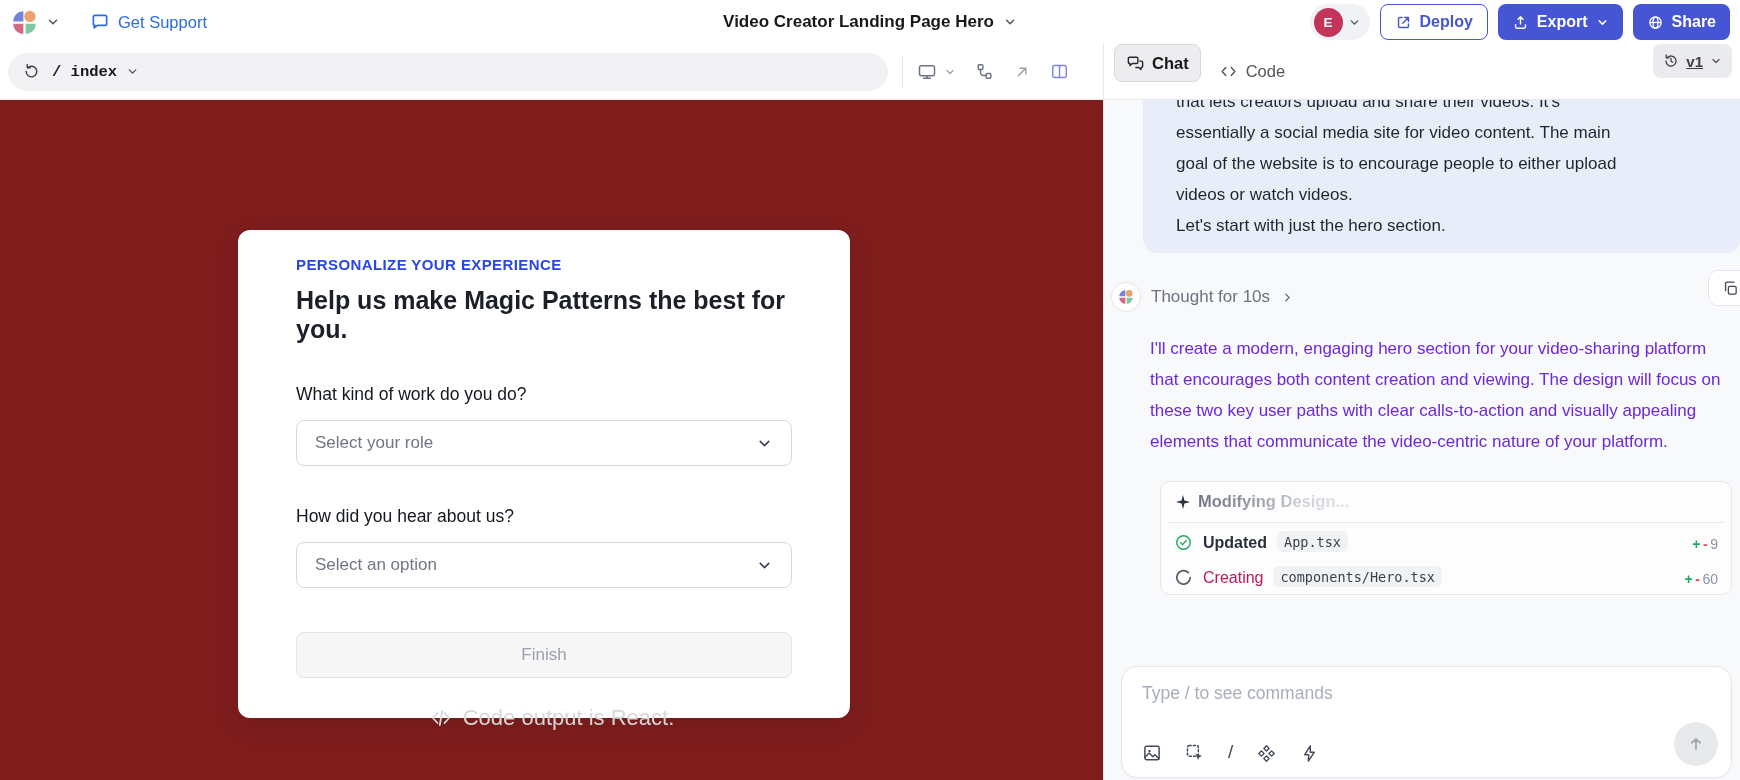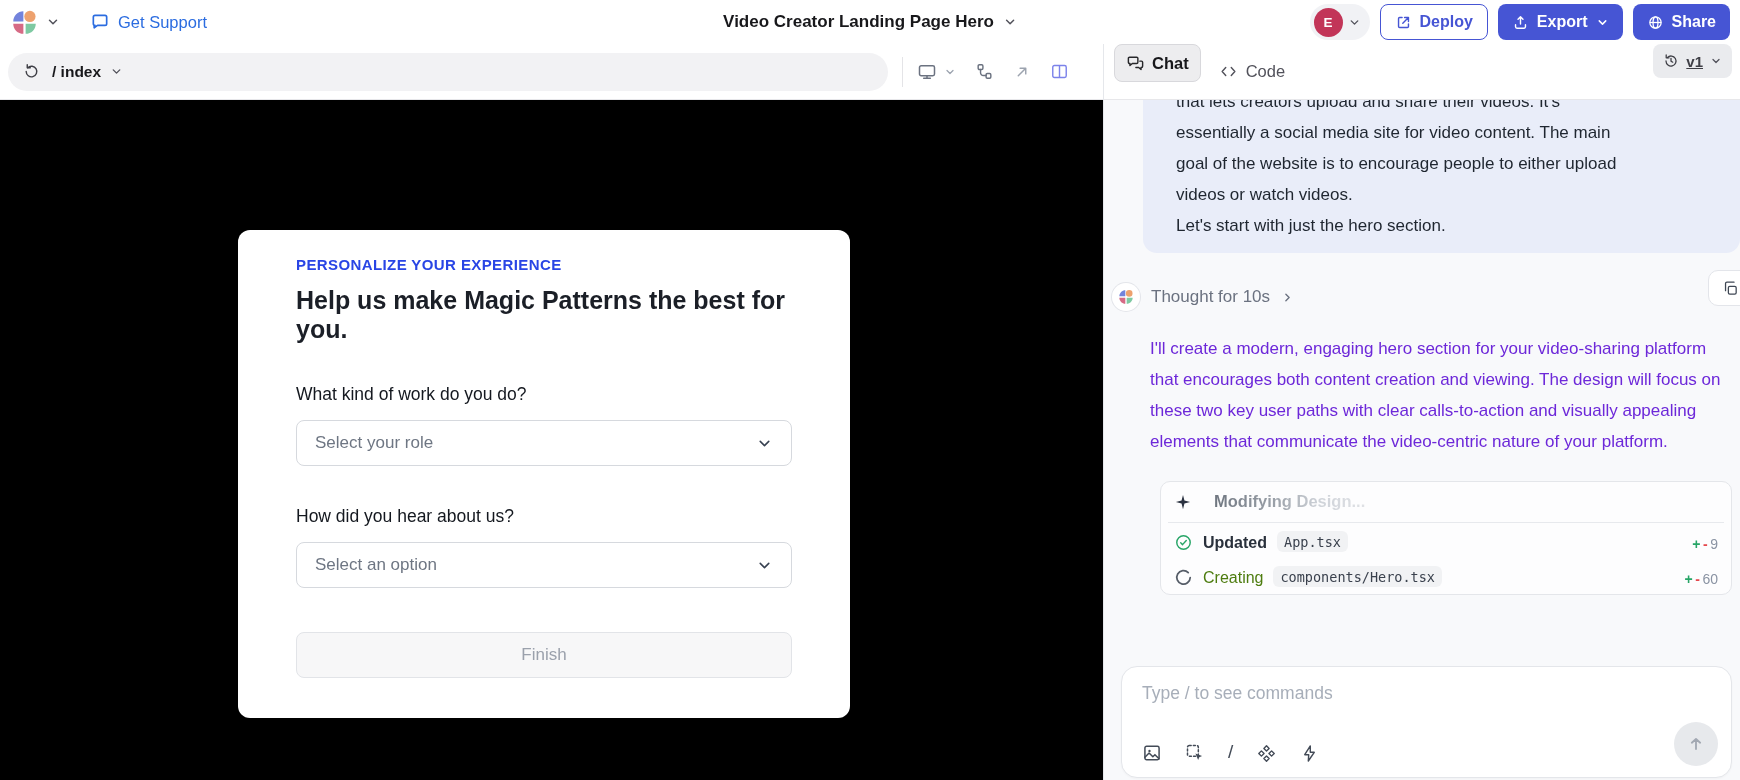--- a/index.html
+++ b/index.html
@@ -18,36 +18,36 @@
   .btn { height:36px; border-radius:8px; display:flex; align-items:center; gap:8px; padding:0 14px; font-size:16px; font-weight:600; cursor:pointer; border:none; font-family:inherit; }
   .btn-outline { background:#fff; border:1.5px solid #4655d4; color:#4655d4; }
   .btn-solid { background:#4655d4; color:#fff; }
 
   
   .main { display:flex; height:736px; }
   .left-col { width:1103px; display:flex; flex-direction:column; }
   .right-col { flex:1; display:flex; flex-direction:column; border-left:1px solid #e5e7eb; min-width:0; }
 
   
-  .toolbar { height:56px; display:flex; align-items:center; padding:0 8px; gap:14px; border-bottom:1px solid #e7e7ea; background:#fff; }
+  .toolbar { height:56px; display:flex; align-items:center; padding:0 8px; gap:14px; border-bottom:1px solid #e7e7ea; background:#fff;font-family:Liberation Mono, monospace; }
   .addressbar { width:880px; height:38px; background:#f2f2f4; border-radius:20px; display:flex; align-items:center; gap:12px; padding:0 15px; }
   .addr-path { font-size:15.5px; font-weight:700; color:#18181b; cursor:pointer; display:flex; align-items:center; gap:9px; }
   .v-divider { width:1px; height:30px; background:#e4e4e7; }
   .tool-icons { display:flex; align-items:center; gap:19px; color:#52525b; }
   .tool-icons .ic { display:flex; align-items:center; cursor:pointer; }
   .dev-group { display:flex; align-items:center; gap:7px; }
 
   
   .chat-header { height:56px; display:flex; padding:0 8px 0 10px; border-bottom:1px solid #e7e7ea; background:#fff; }
   .tab-chat { height:38px; background:#ededef; border:1px solid #d8d8dc; border-radius:8px; display:flex; align-items:center; gap:7px; padding:0 11px; font-size:16.5px; font-weight:700; color:#18181b; cursor:pointer; }
   .tab-code { display:flex; align-items:center; gap:8px; margin-left:18px; font-size:16.5px; color:#52525b; cursor:pointer; }
   .version-pill { margin-left:auto; height:34px; background:#eaebee; border-radius:8px; display:flex; align-items:center; gap:7px; padding:0 10px; font-size:15px; font-weight:600; color:#3f3f46; cursor:pointer;text-decoration:underline; }
 
   
-  .preview { flex:1; background:#000000; position:relative; overflow:hidden; }
+  .preview { flex:1; background:#7f1d1d; position:relative; overflow:hidden; }
   .modal-card { position:absolute; left:238px; top:130px; width:612px; background:#fff; border-radius:12px;
     box-shadow:0 8px 28px rgba(0,0,0,.09), 0 0 0 1px rgba(0,0,0,.025); padding:26px 58px 40px; }
   .eyebrow { color:#2945e5; font-size:15px; font-weight:700; letter-spacing:.4px; }
   .modal-h { margin-top:13px; font-size:25px; color:#1b1f27; font-weight:700; }
   .q-label { margin-top:40px; font-size:17.5px; color:#14181f; }
   .select { margin-top:15px; height:46px; border:1px solid #d6d9de; border-radius:8px; background:#fff;
     display:flex; align-items:center; justify-content:space-between; padding:0 18px; font-size:17px; color:#6e7683; cursor:pointer; }
   .finish-btn { margin-top:44px; width:100%; height:46px; border-radius:8px; background:#f7f7f8; border:1px solid #e2e4e8;
     font-size:17px; color:#9ba1ac; font-weight:500; font-family:inherit; cursor:pointer; }
   .watermark { position:absolute; left:0; right:0; top:605px; display:flex; align-items:center; justify-content:center; gap:10px;
@@ -58,27 +58,27 @@
   .user-bubble { margin-left:39px; background:#e9edf9; border-radius:0 0 14px 14px; padding:0 20px 12px 33px; overflow:hidden; }
   .user-bubble .lines { margin-top:-14px; }
   .msg-line { font-size:17px; line-height:31px; color:#1f2630; white-space:nowrap; }
   .thought-row { display:flex; align-items:center; gap:11px; margin:30px 0 0 8px; color:#6b7280; font-size:17px; cursor:pointer; }
   .mp-avatar { width:28px; height:28px; border-radius:50%; background:#fff; box-shadow:0 0 0 1px #e3e5ea; display:flex; align-items:center; justify-content:center; }
   .copy-btn { position:absolute; top:170px; right:-12px; width:44px; height:36px; background:#fff; border:1px solid #e3e5ea; border-radius:10px;
     display:flex; align-items:center; justify-content:center; color:#3f4754; cursor:pointer; }
   .ai-paragraph { margin:22px 8px 0 46px; max-width:586px; font-size:17px; line-height:31px; color:#6d28d9; }
 
   .task-card { margin:24px 8px 0 56px; border:1px solid #e4e6ea; border-radius:10px; background:#fdfdfe; }
-  .task-header { display:flex; align-items:center; gap:22px; padding:10px 13px; font-size:16.5px; font-weight:600; }
+  .task-header { display:flex; align-items:center; gap:6px; padding:10px 13px; font-size:16.5px; font-weight:600; }
   .shimmer { background:linear-gradient(90deg,#6f7680 0%,#9aa0a8 40%,#cfd3d9 70%,#dfe1e5 100%);
     -webkit-background-clip:text; background-clip:text; color:transparent; }
   .task-divider { height:1px; background:#e7e9ed; margin:1px 7px; }
   .task-row { display:flex; align-items:flex-end; gap:10px; padding:7px 13px; font-size:16px; cursor:pointer; }
   .st-dark { font-weight:600; color:#2a313c; }
-  .st-grey { color:#4d7c0f; }
+  .st-grey { color:#be185d; }
   .chip { font-family:"DejaVu Sans Mono", monospace; font-size:13.5px; background:#f1f2f4; color:#3a414d; padding:2.5px 7px; border-radius:6px; }
   .diff { margin-left:auto; font-size:14px; color:#8a93a3; display:flex; align-items:center; gap:2.5px; }
   .diff .plus { color:#27a567; font-weight:700; }
   .diff .minus { color:#e5484d; font-weight:700; }
 
   .composer { margin:auto 8px 2px 17px; height:112px; background:#fff; border:1px solid #e4e6ea; border-radius:16px;
     padding:16px 16px 14px 20px; position:relative; box-shadow:0 1px 2px rgba(0,0,0,.03); }
   .composer input { border:none; outline:none; width:75%; font-size:17.5px; font-family:inherit; color:#1f2630; background:transparent; }
   .composer input::placeholder { color:#a7aeb9; }
   .composer-icons { position:absolute; left:20px; bottom:13px; display:flex; align-items:center; gap:23px; color:#434b57; }
@@ -245,20 +245,28 @@
           <span>
             <svg width="17" height="17" viewBox="0 0 20 20" fill="none" stroke="#374151" stroke-width="1.8" stroke-linecap="round" stroke-linejoin="round">
                 <path d="M5 7.5l5 5 5-5"></path>
               </svg>
           </span>
         </div>
 
         <button class="finish-btn">Finish</button>
       </div>
 
+      <div class="watermark">
+        <span>
+          <svg width="24" height="24" viewBox="0 0 24 24" fill="none" stroke="#d7d7d9" stroke-width="1.8" stroke-linecap="round" stroke-linejoin="round">
+            <path d="M8.5 7 4 12l4.5 5M15.5 7 20 12l-4.5 5M13.2 5l-2.4 14"></path>
+          </svg>
+        </span>
+        <span>Code output is React.</span>
+      </div>
     </div>
   </div>
 
   <div class="right-col">
     <div class="chat-header">
       <div class="tab-chat">
         <span>
           <svg width="19" height="19" viewBox="0 0 24 24" fill="none" stroke="#27272a" stroke-width="1.8" stroke-linecap="round" stroke-linejoin="round">
             <path d="M3 5.5A1.5 1.5 0 0 1 4.5 4h9A1.5 1.5 0 0 1 15 5.5v5a1.5 1.5 0 0 1-1.5 1.5H8l-3 2.5V12H4.5A1.5 1.5 0 0 1 3 10.5z"></path>
             <path d="M17.5 9h2A1.5 1.5 0 0 1 21 10.5v5a1.5 1.5 0 0 1-1.5 1.5H19v2.5L16 17h-3.5"></path>

